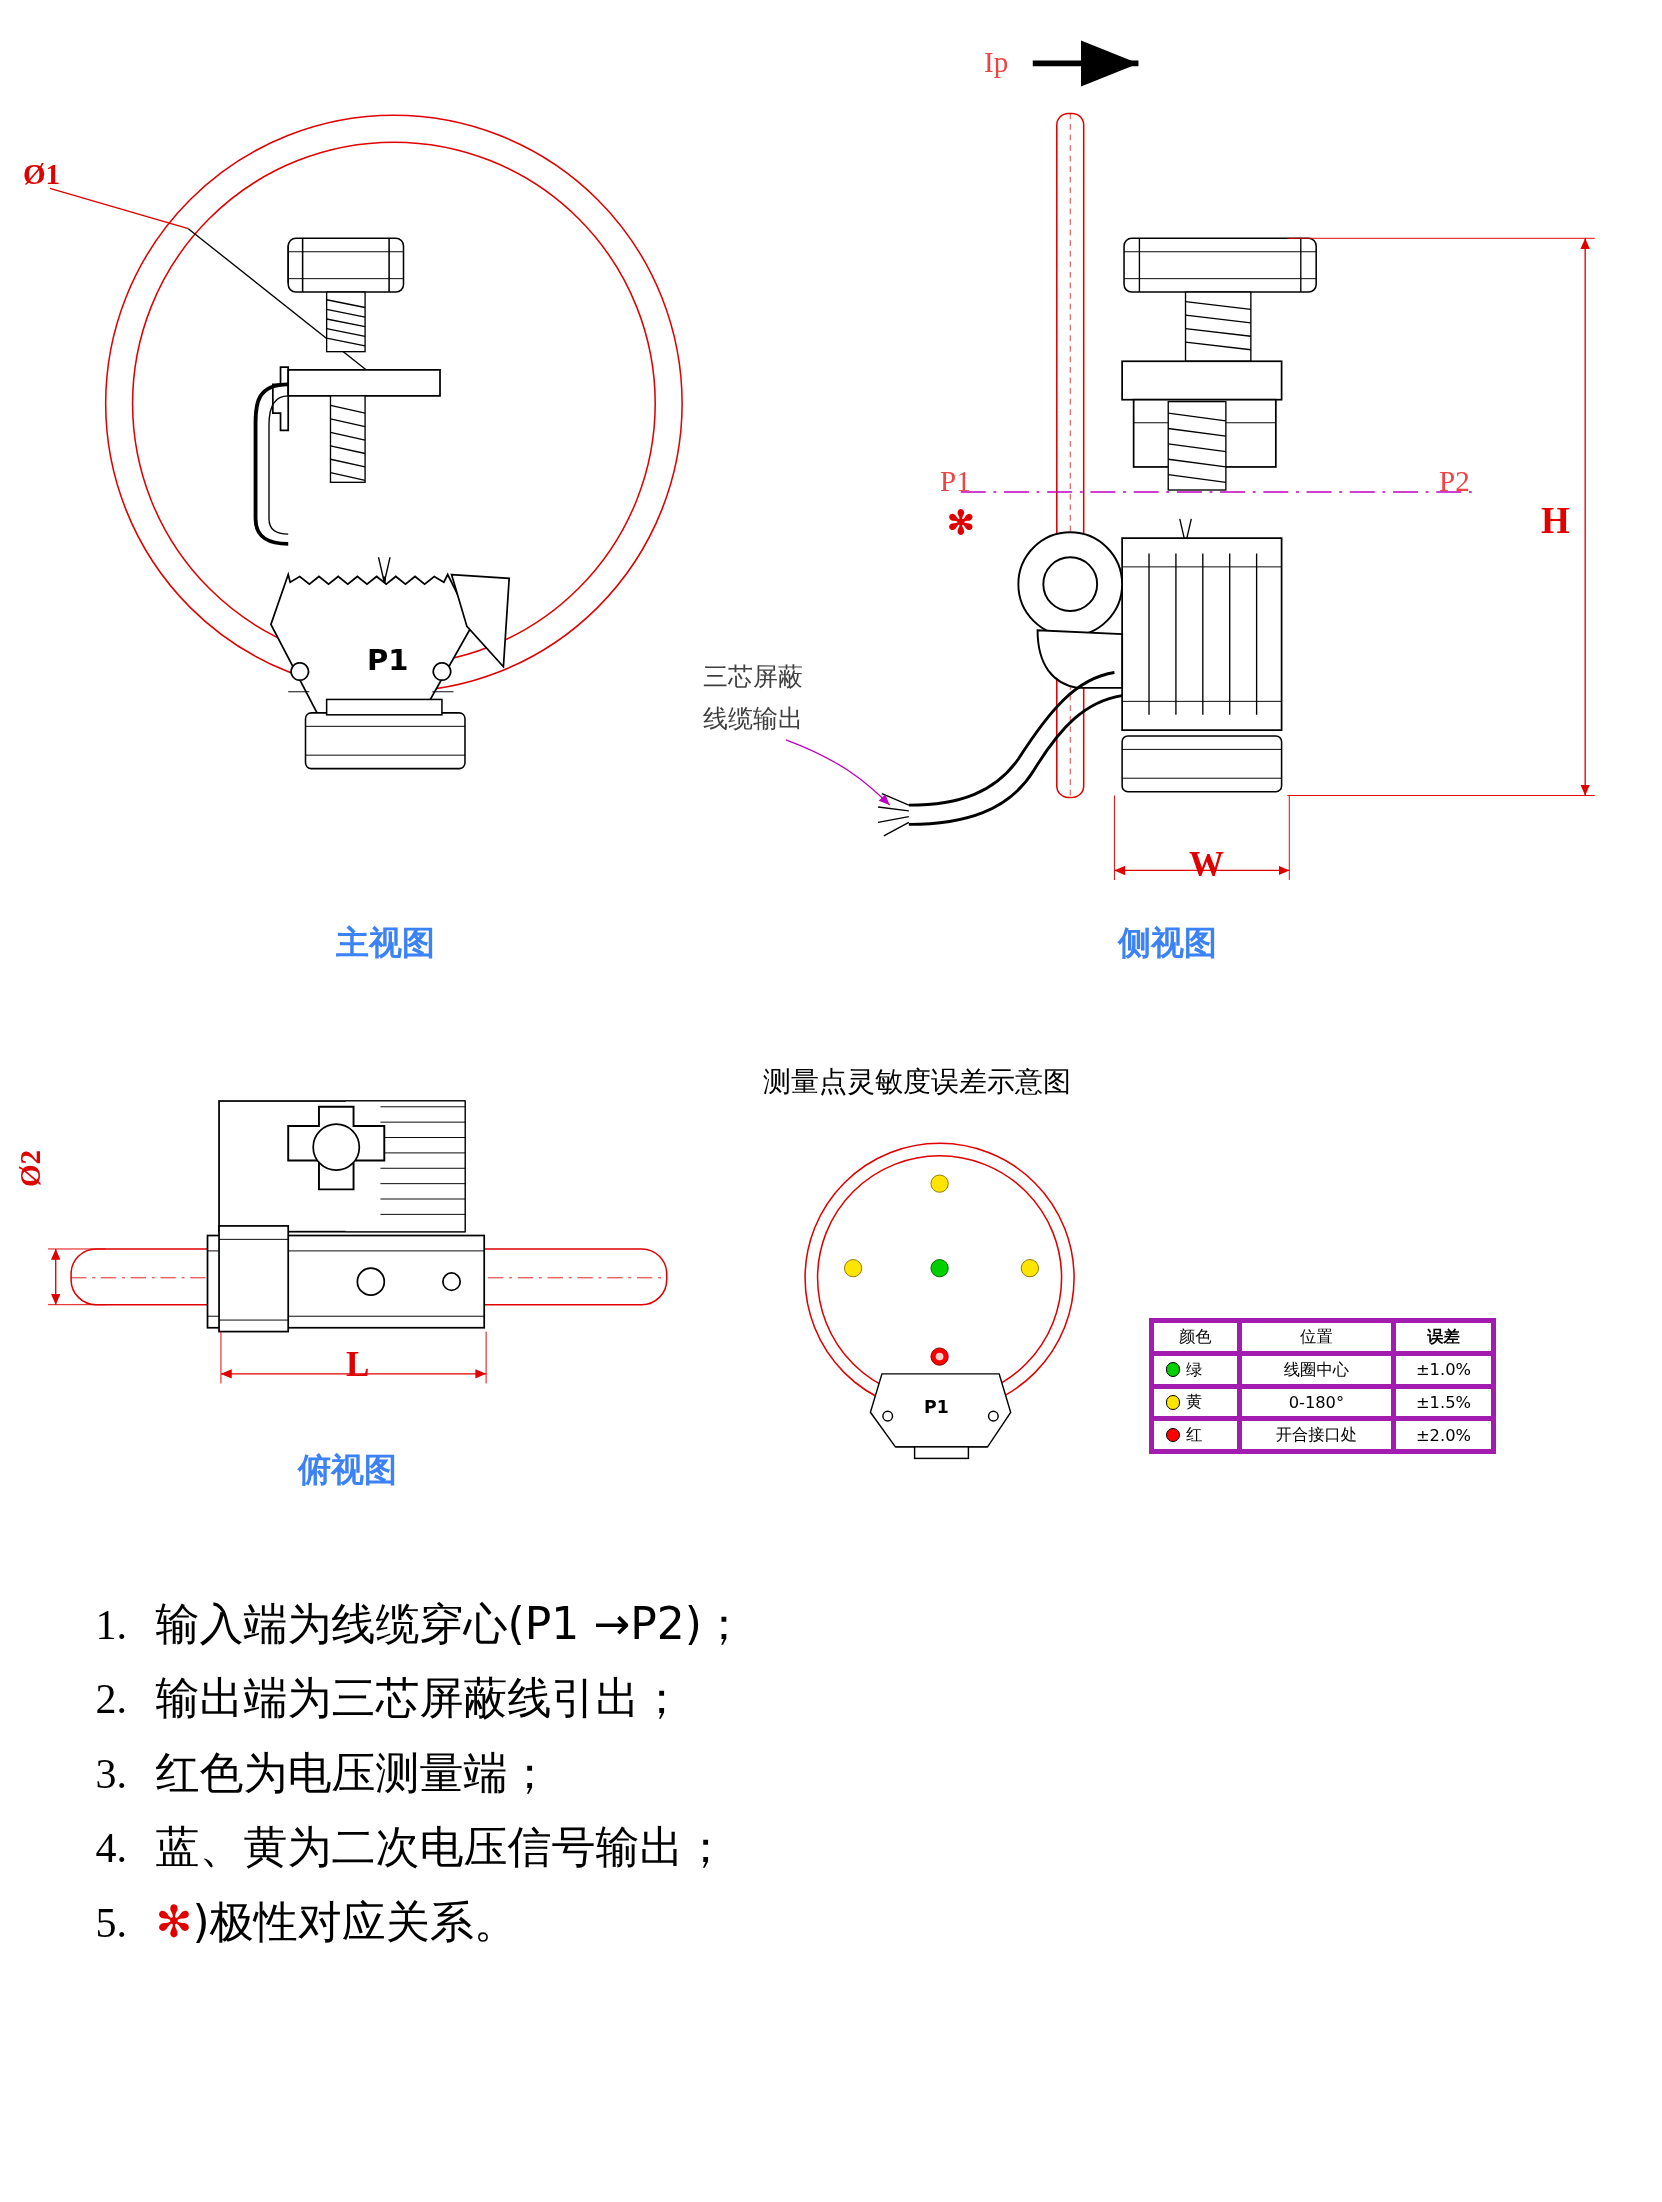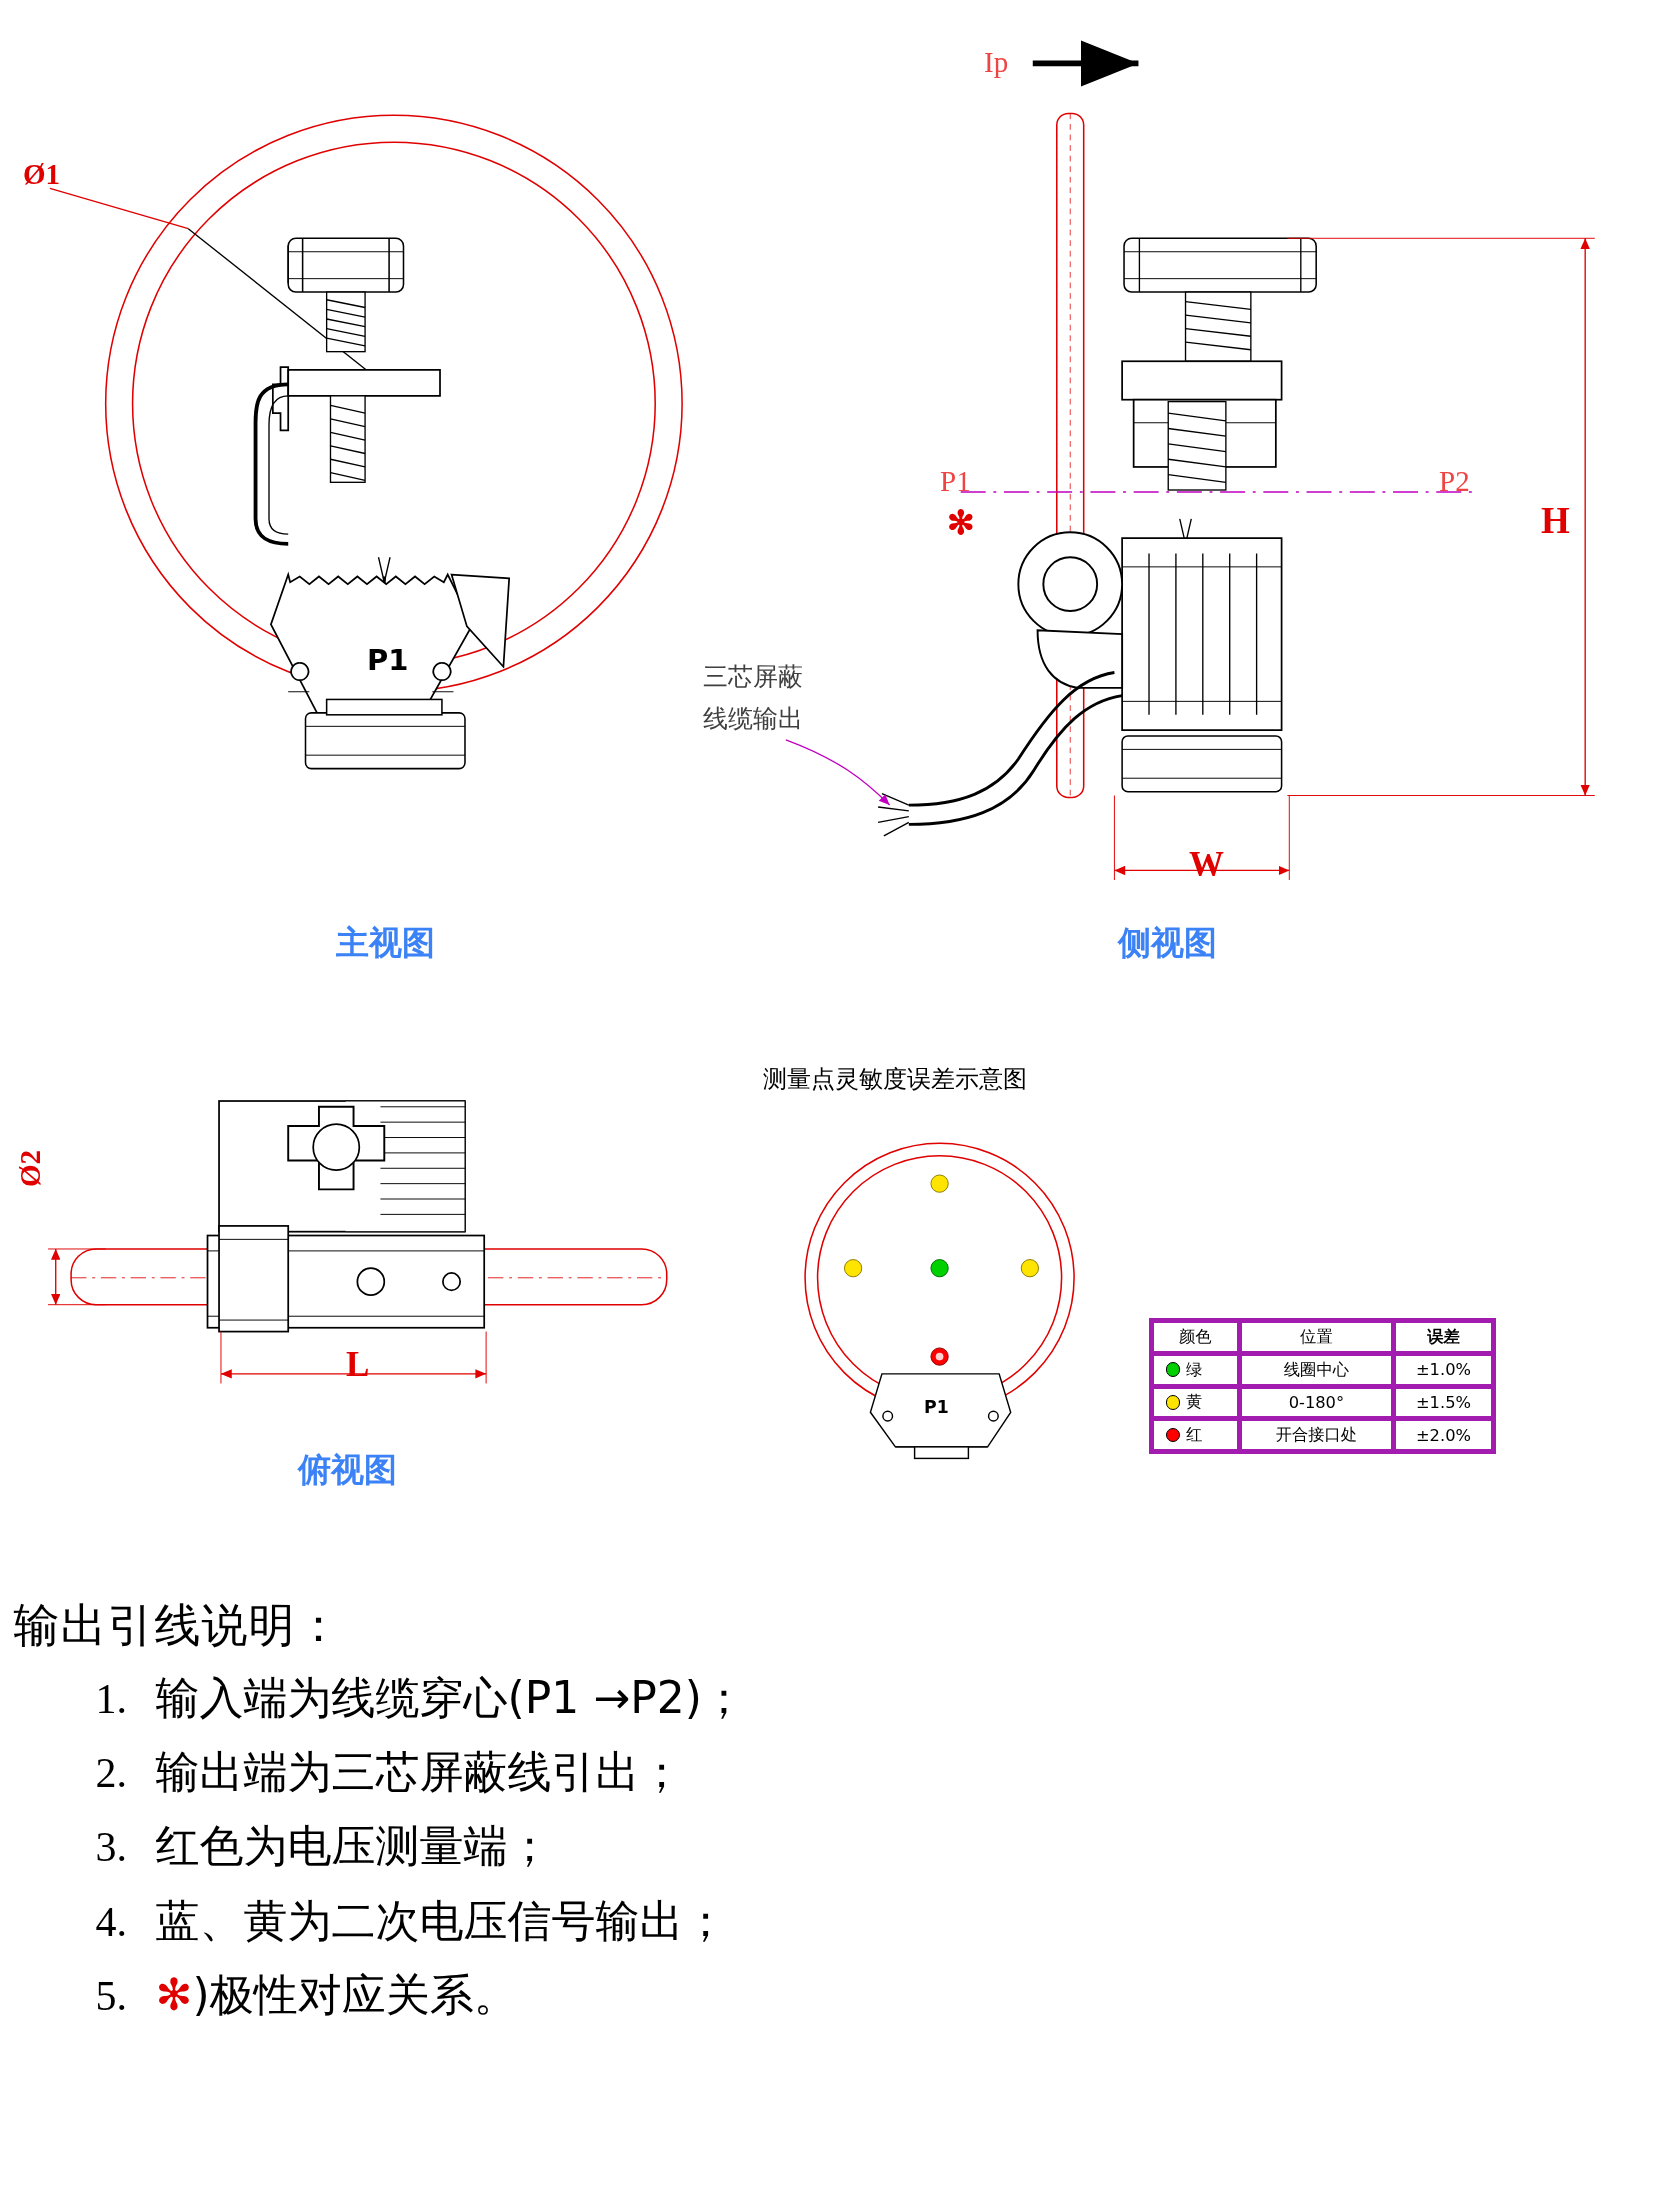--- a/index.html
+++ b/index.html
@@ -59,21 +59,21 @@
     font-size: 29px;
     font-weight: 700;
   }
   .small-p1 {
     font-family: "DejaVu Sans", sans-serif;
     font-size: 17.3px;
     font-weight: 700;
   }
   .sens-title {
     font-family: "DejaVu Sans", sans-serif;
-    font-size: 24px;
+    font-size: 28px;
     color: #000;
   }
   
   .sens-table {
     position: absolute;
     left: 1149px;
     top: 1318px;
     border-collapse: collapse;
     font-family: "DejaVu Sans", sans-serif;
     font-size: 16.3px;
@@ -401,21 +401,20 @@
             <span>红</span>
           </span>
         </td>
         <td>开合接口处</td>
         <td>±2.0%</td>
       </tr>
     </tbody>
   </table>
 
   <div class="notes">
-    <div class="notes-title">输出引线说明：</div>
 
     <div class="note-row">
       <span class="note-num">1.</span>
       <span class="note-text">输入端为线缆穿心(P1 →P2)；</span>
     </div>
     <div class="note-row">
       <span class="note-num">2.</span>
       <span class="note-text">输出端为三芯屏蔽线引出；</span>
     </div>
     <div class="note-row">

